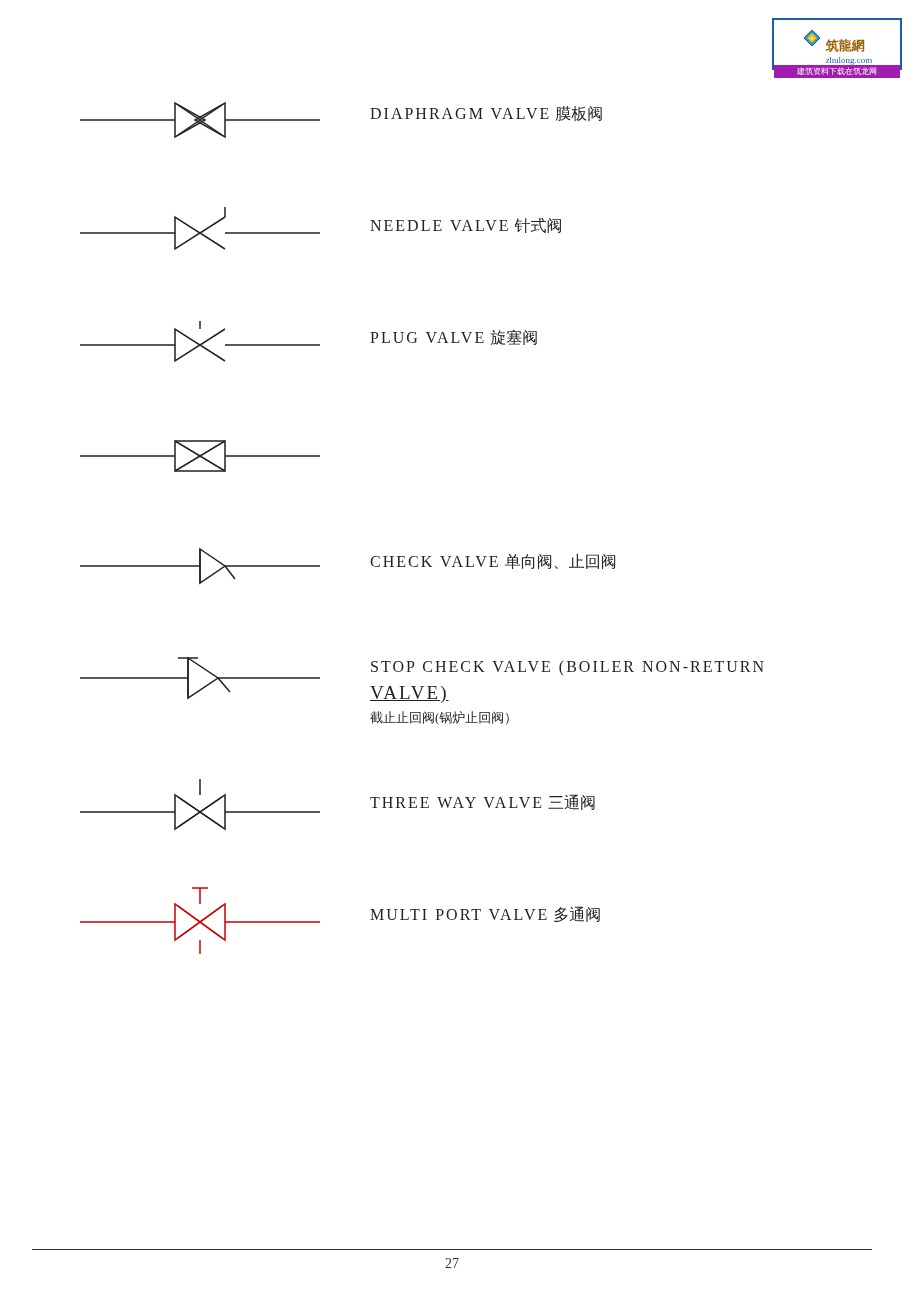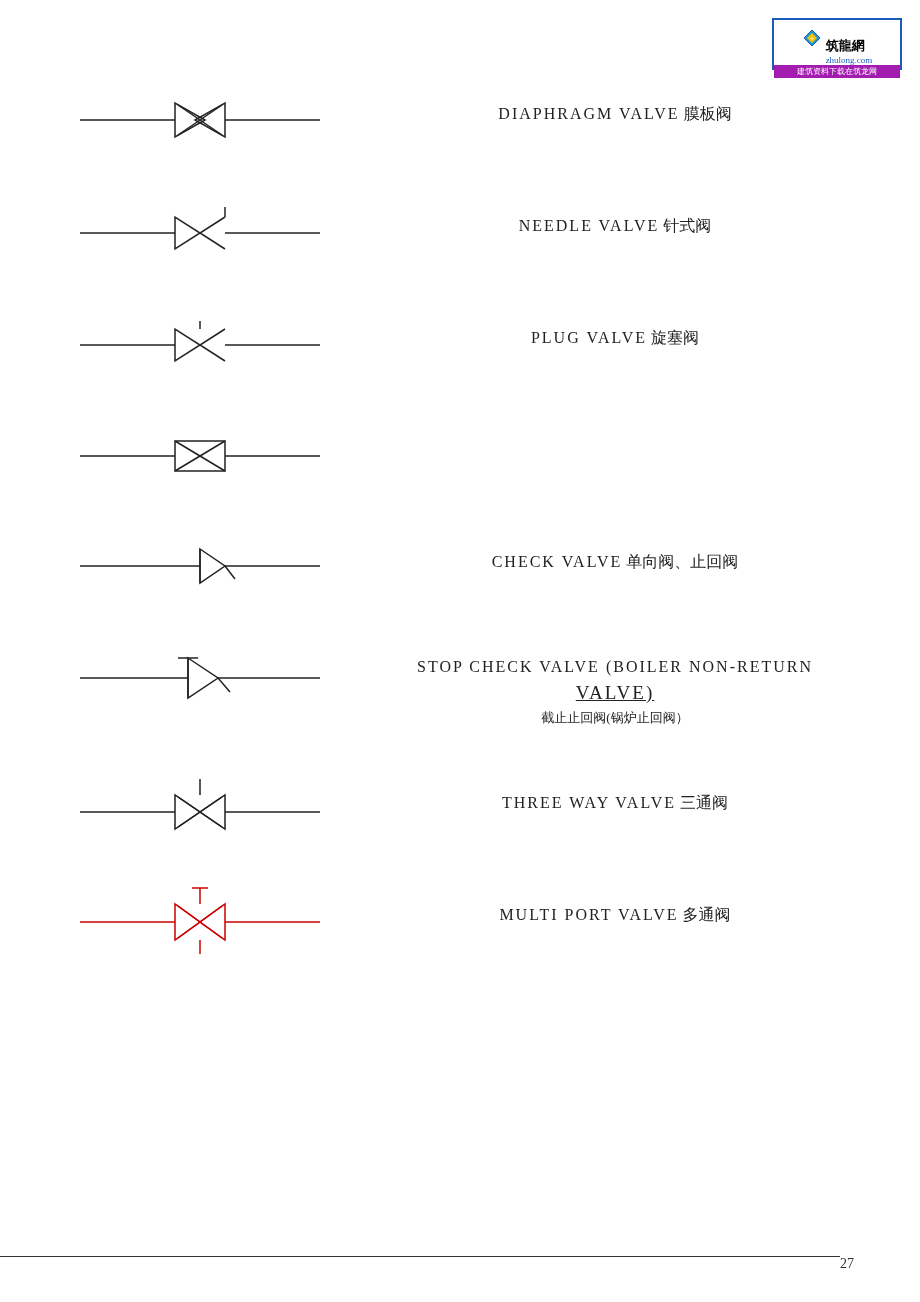--- a/index.html
+++ b/index.html
@@ -55,21 +55,20 @@
     
     .content {
       padding: 90px 60px 60px 60px;
     }
 
     .valve-row {
       display: flex;
       align-items: flex-start;
       margin-bottom: 52px;
       gap: 30px;
-      text-align: center;
     }
 
     .symbol-area {
       width: 280px;
       min-width: 280px;
       display: flex;
       align-items: center;
       justify-content: center;
       height: 60px;
     }
@@ -95,21 +94,22 @@
       overflow: visible;
     }
 
     
     .footer {
       position: absolute;
       bottom: 30px;
       left: 0;
       right: 16px;
       display: flex;
-      flex-direction: row;
+      flex-direction: column;
+      align-items: center;
     }
 
     .footer-line {
       width: 840px;
       height: 1px;
       background: #333;
       margin-bottom: 6px;
     }
 
     .footer-page {
@@ -137,21 +137,21 @@
 <div class="logo-area">
   <div class="logo-box">
     <div class="logo-top">
 
       <svg class="logo-icon" viewBox="0 0 20 20">
         <polygon points="10,2 18,10 10,18 2,10" fill="#1a9ad7" stroke="#1a5cb8" stroke-width="1"></polygon>
         <polygon points="10,5 15,10 10,15 5,10" fill="#f7c200"></polygon>
         <text x="10" y="13" text-anchor="middle" font-size="7" fill="#fff" font-weight="bold">+</text>
       </svg>
       <div>
-        <div style="font-size:13px;font-weight:bold;color:#000000;font-family:Liberation Serif, serif;margin-top:26px;">筑龍網</div>
+        <div style="font-size:13px;font-weight:bold;color:#a16207;font-family:Liberation Serif, serif;margin-top:26px;">筑龍網</div>
         <div style="font-size:9px;color:#1a5cb8;">zhulong.com</div>
       </div>
     </div>
     <div class="logo-tagline">建筑资料下载在筑龙网</div>
   </div>
 </div>
 
 <div class="content">
 
   <div class="valve-row">

